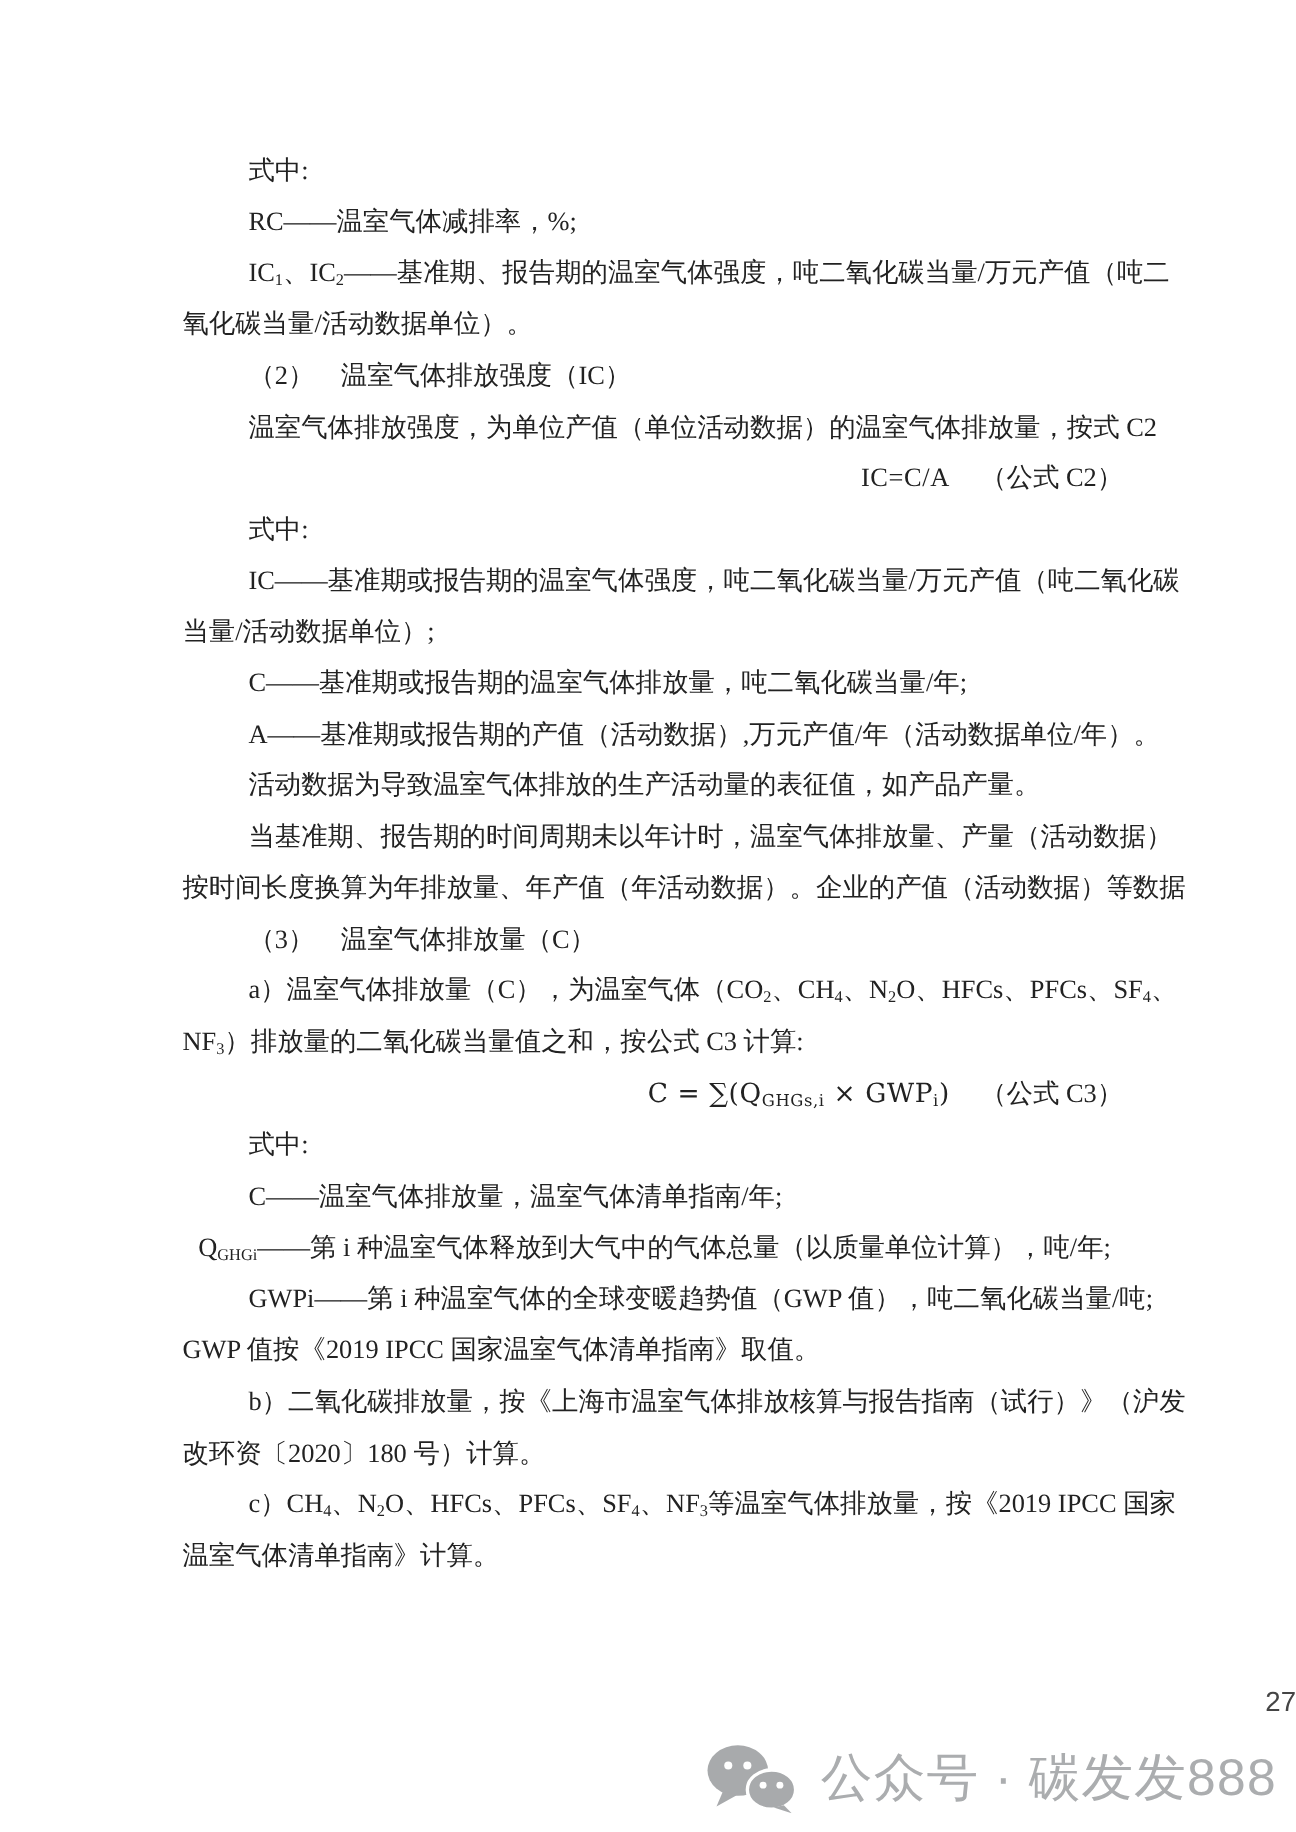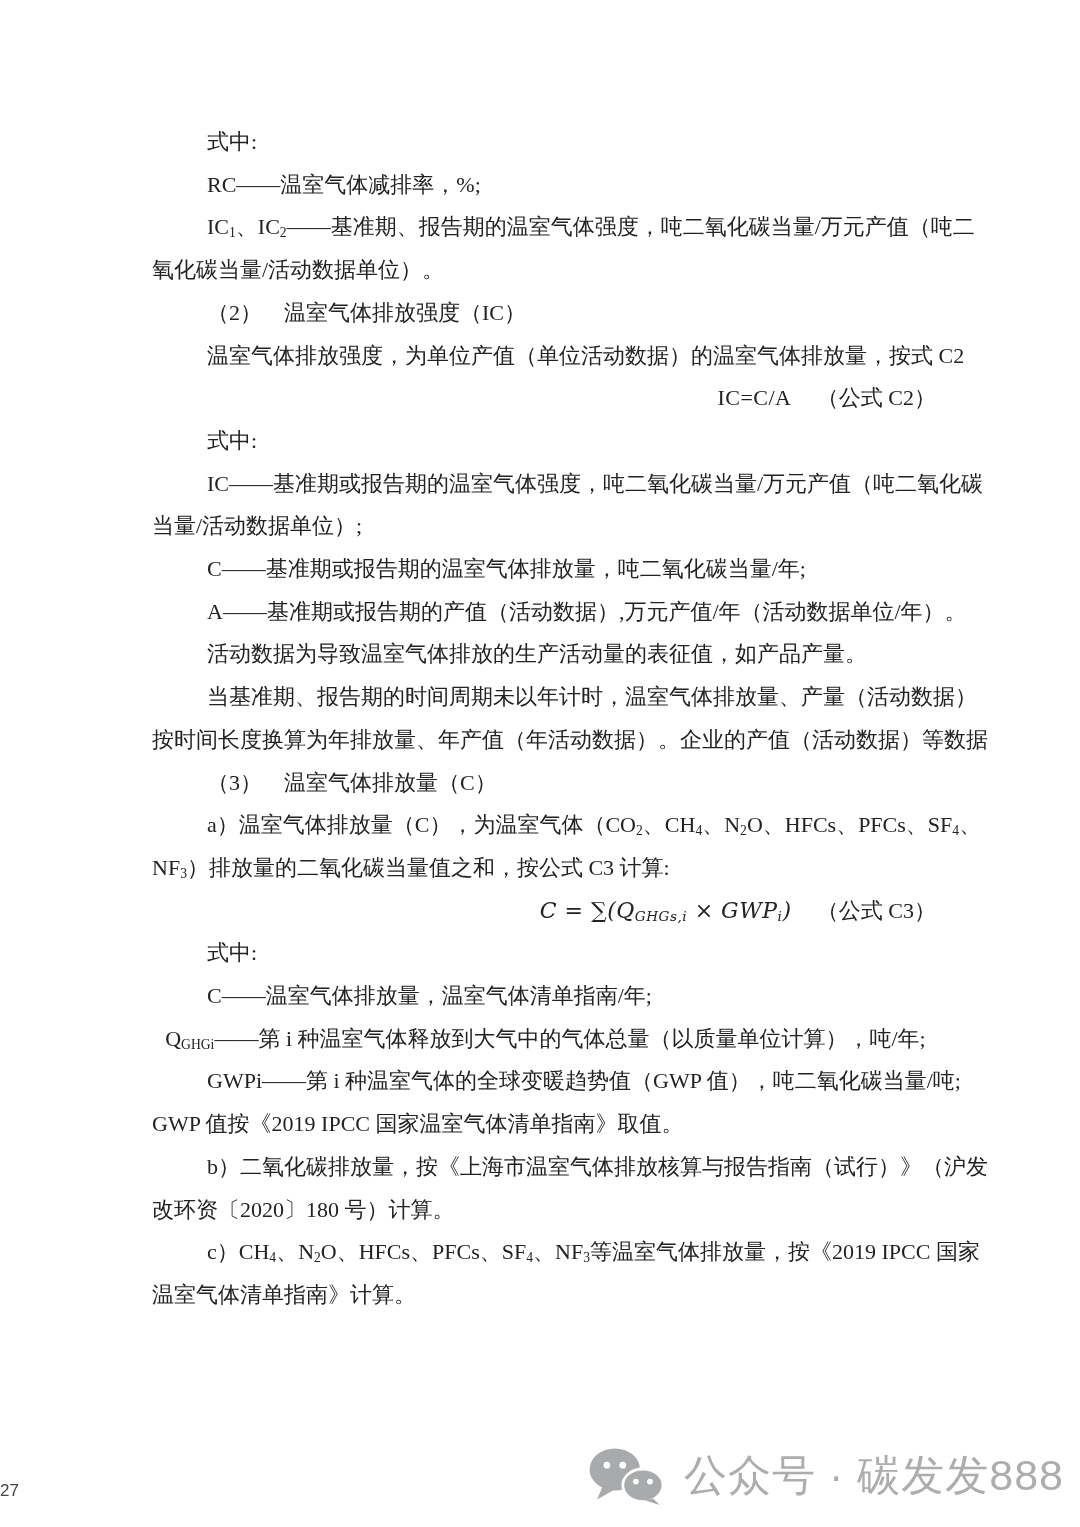--- a/index.html
+++ b/index.html
@@ -12,31 +12,31 @@
     position:absolute;left:152px;top:121px;width:784px;
     font-size:22px;line-height:42.7px;
   }
   .line{white-space:nowrap;text-indent:0;}
   .line.ind{text-indent:2.5em;}
   .line.ind-sm{text-indent:0.6em;}
   .line.flush{text-indent:0;}
   .line.center{text-align:right;white-space:nowrap;}
   sub{font-size:62%;line-height:0;vertical-align:-0.25em;}
   .math{letter-spacing:0.5px;}
-  .math.italic{font-family:"DejaVu Serif","Liberation Serif",serif;font-style:italic;}
+  .math.italic{font-family:"DejaVu Serif","Liberation Serif",serif;}
   .math.upright{font-style:normal;}
   .formula-label{margin-left:1.15em;font-style:normal;}
   .page-number{
-    position:absolute;top:1481px;left:0;width:100%;text-align:left;
+    position:absolute;top:1405px;left:0;width:100%;text-align:right;
     font-family:"Liberation Sans","DejaVu Sans",sans-serif;
-    font-size:17px;color:#454545;
+    font-size:23px;color:#454545;
   }
   .watermark{
     position:absolute;top:1447px;right:16px;height:70px;
-    display:flex;align-items:flex-start;gap:17px;
+    display:flex;align-items:center;gap:17px;
     font-family:"Liberation Sans","DejaVu Sans",sans-serif;
     font-size:43px;color:#abadaf;letter-spacing:1px;white-space:nowrap;
   }
   .watermark svg{display:block;}
 </style>
 </head>
 <body>
 
 <div class="page">
 

